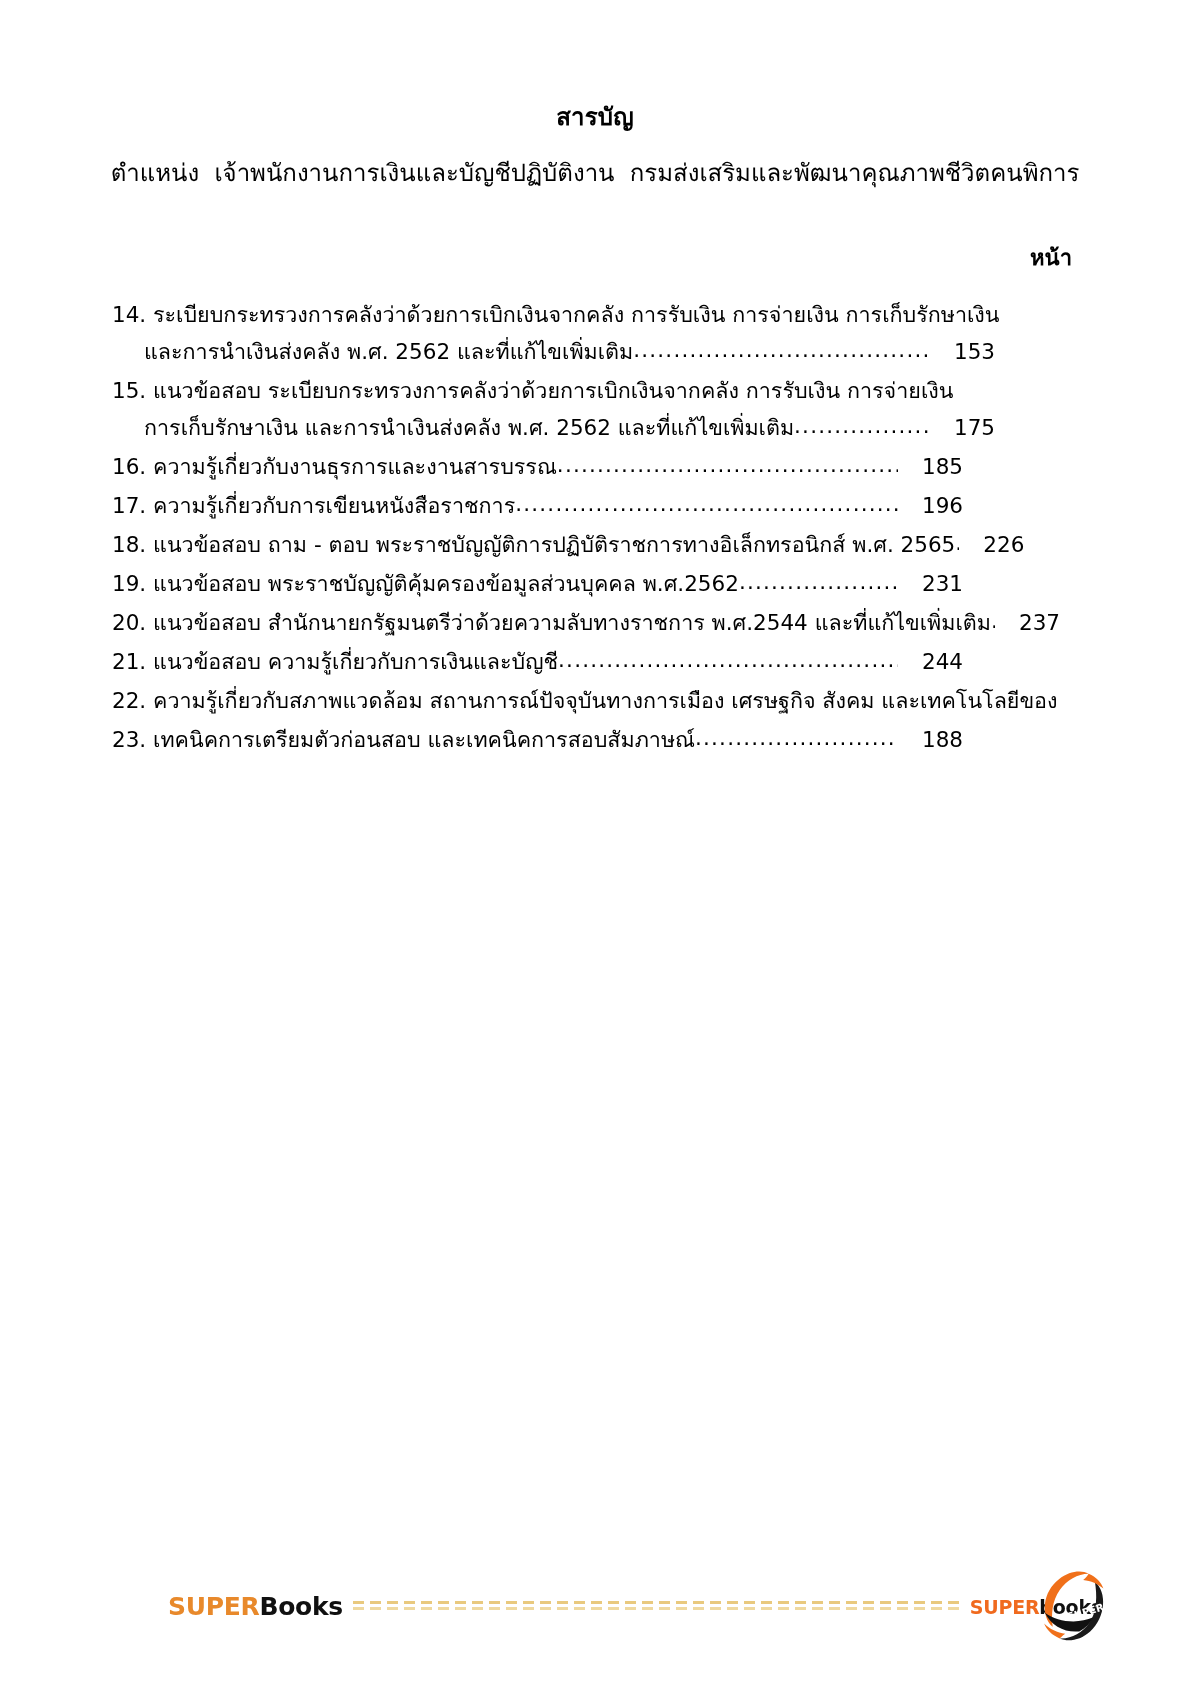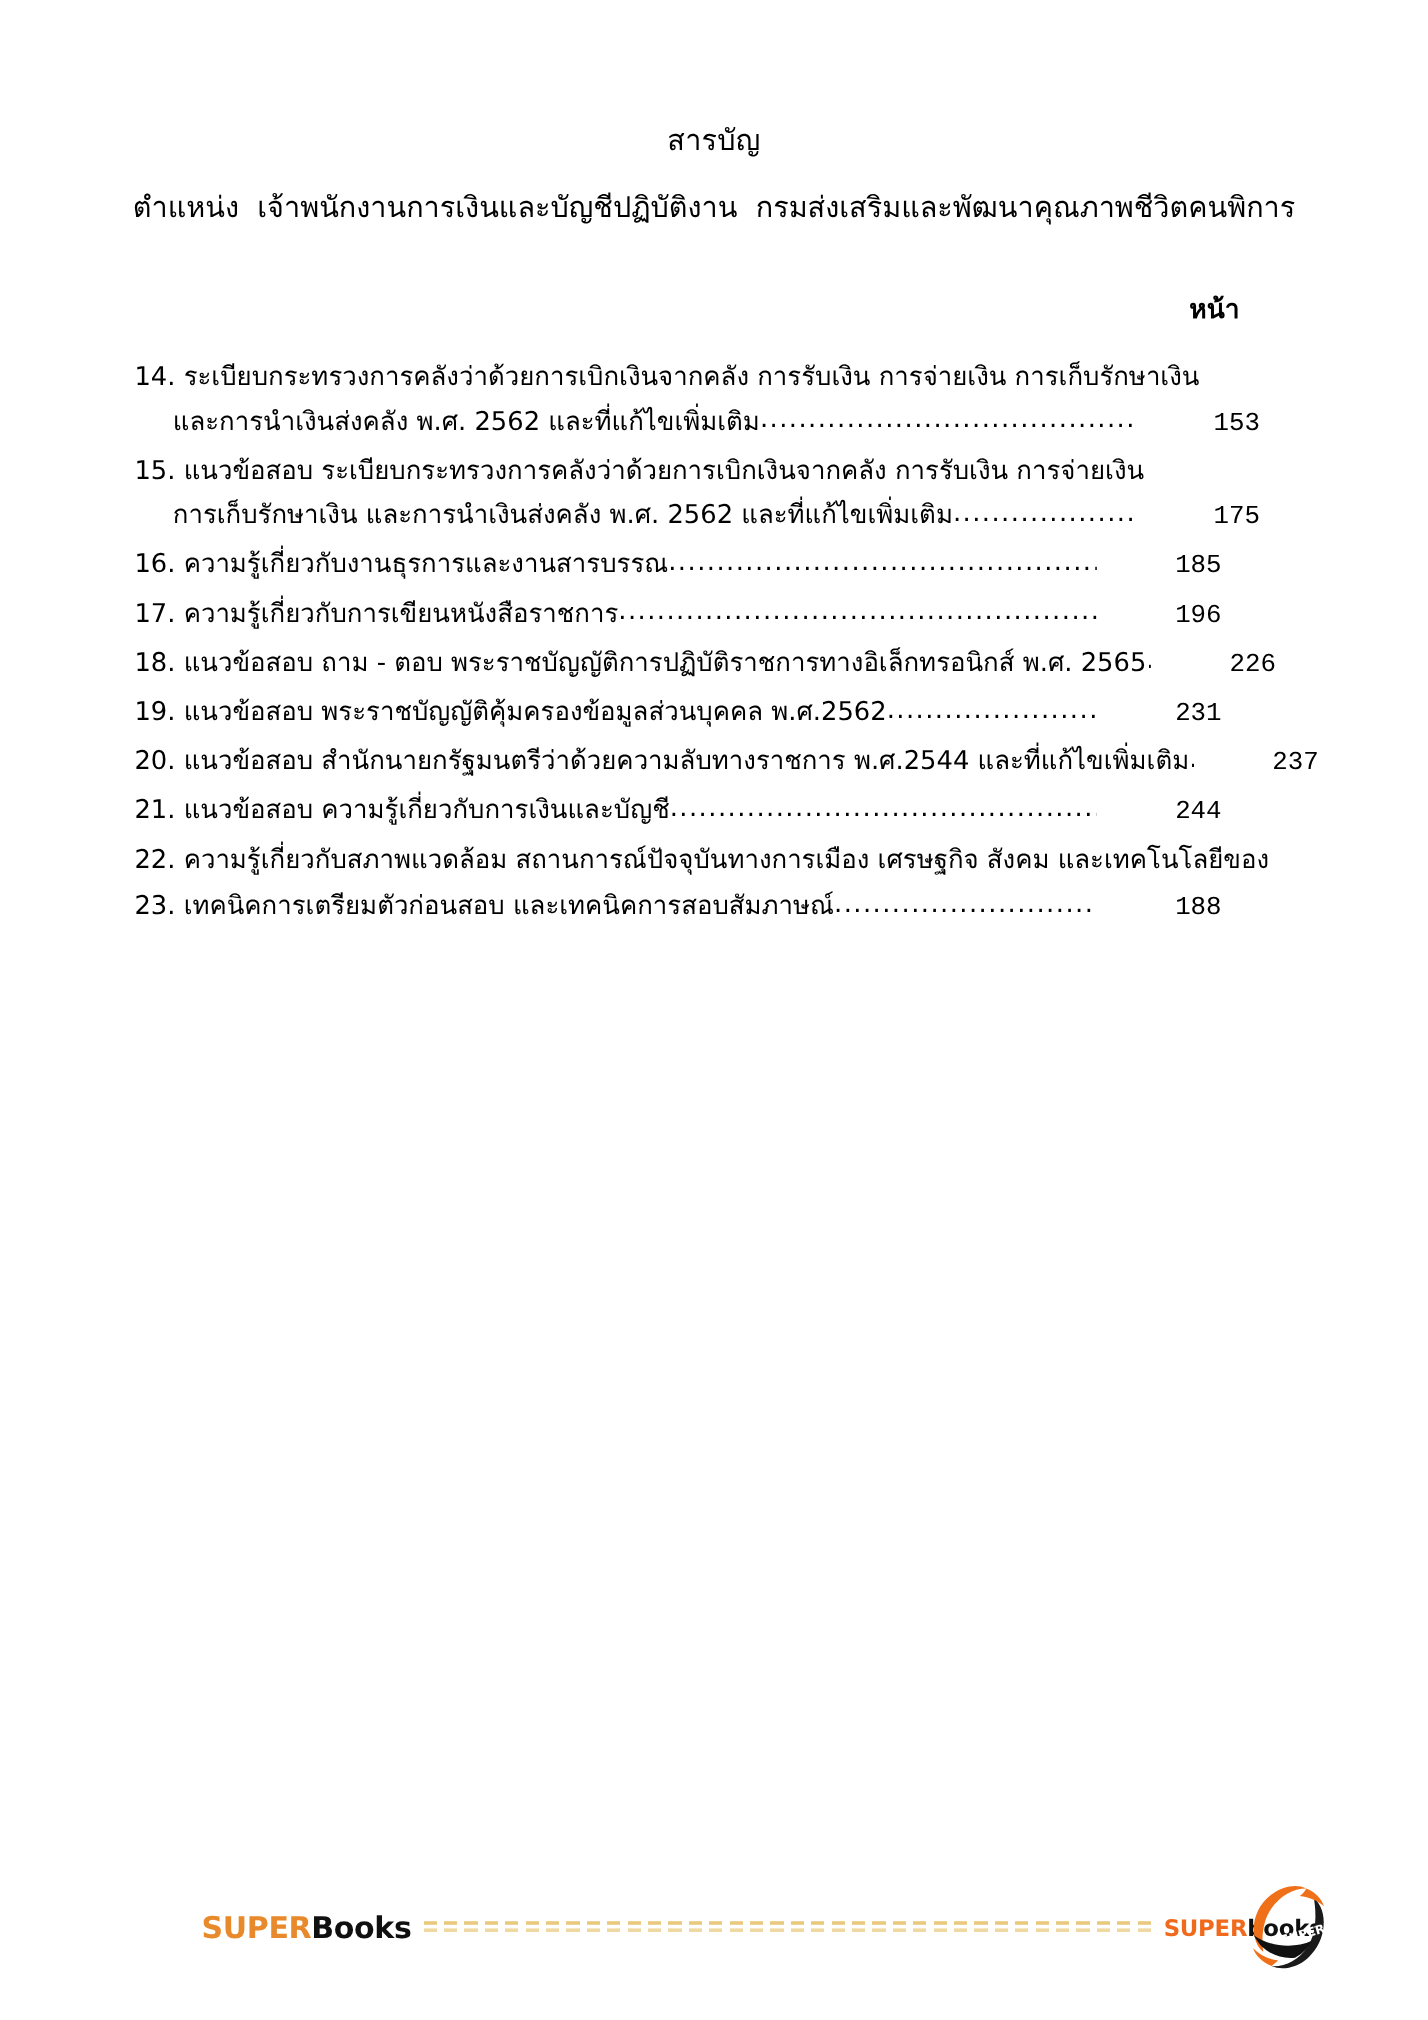--- a/index.html
+++ b/index.html
@@ -24,38 +24,38 @@
   .doc-header {
     position: absolute;
     left: 0;
     top: 100px;
     width: 1190px;
     text-align: center;
   }
   .toc-title {
     font-size: 24px;
     line-height: 34px;
-    font-weight: 400;
+    font-weight: 700;
     letter-spacing: 0.2px;
   }
   .toc-subtitle {
     font-size: 24px;
     line-height: 34px;
     margin-top: 22px;
     font-weight: 400;
     white-space: pre;
   }
 
   
   .col-header {
     position: absolute;
     right: 118px;
     top: 240px;
     width: 120px;
-    text-align: center;
+    text-align: right;
     font-size: 22px;
     font-weight: bold;
   }
 
   
   .toc {
     position: absolute;
     left: 112px;
     top: 296px;
     width: 906px;
@@ -87,24 +87,23 @@
     letter-spacing: 1.2px;
     position: relative;
     top: -2px;
   }
   .leader::after {
     content: "........................................................................................................................................................................................................";
   }
   .leader.none::after { content: ""; }
   .page-num {
     flex: 0 0 96px;
-    text-align: right;
+    text-align: left;
     font-size: 21.5px;
-    margin-left: 8px;
-    font-family: Liberation Mono, monospace;
+    margin-left: 24px;
   }
   .page-num.blank { }
 
   
   .footer {
     position: absolute;
     left: 0;
     bottom: 62px;
     width: 1190px;
     height: 44px;

